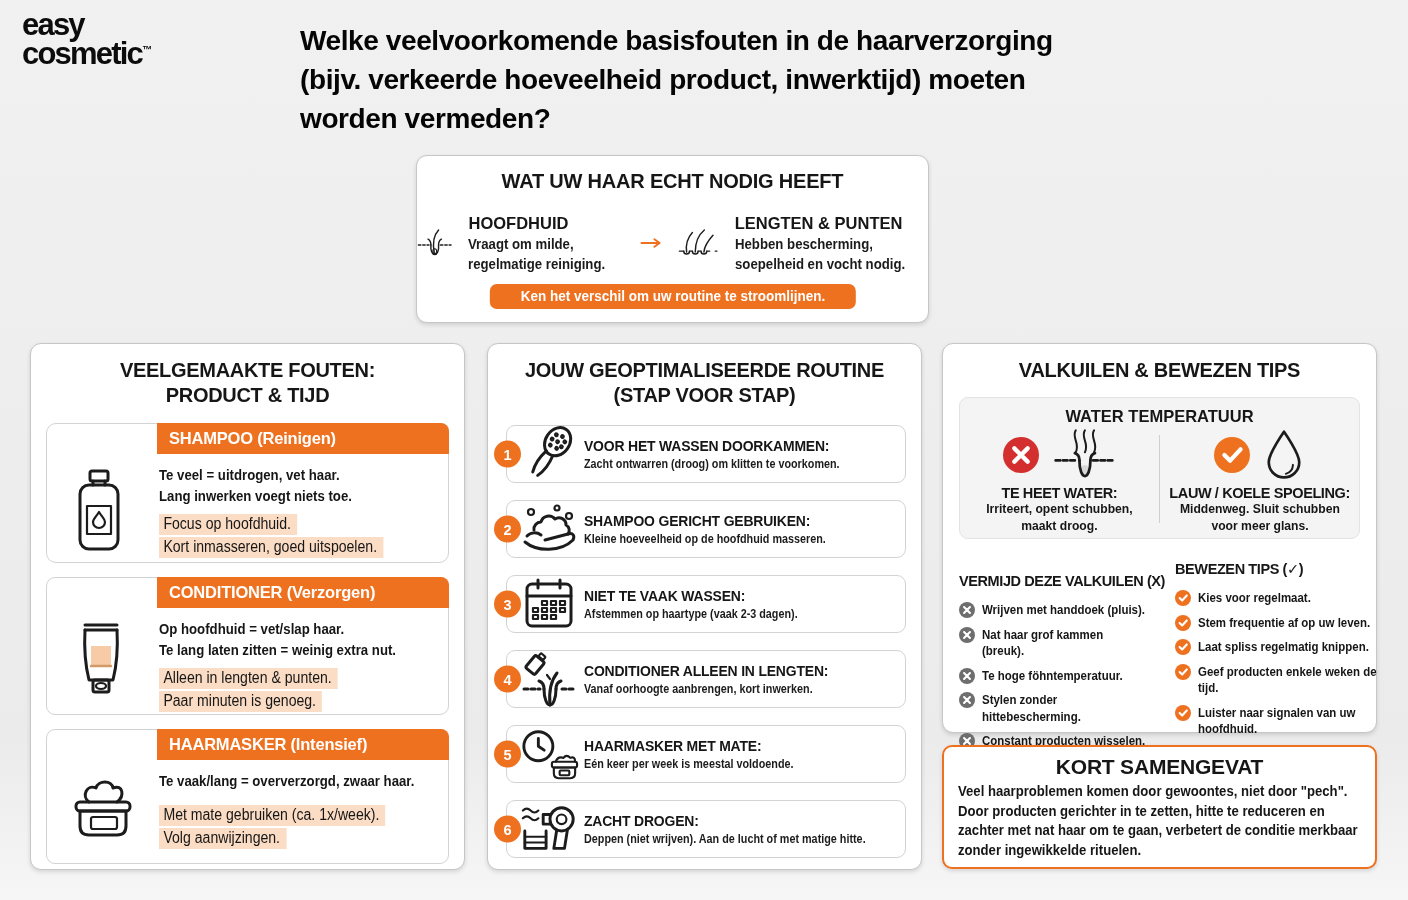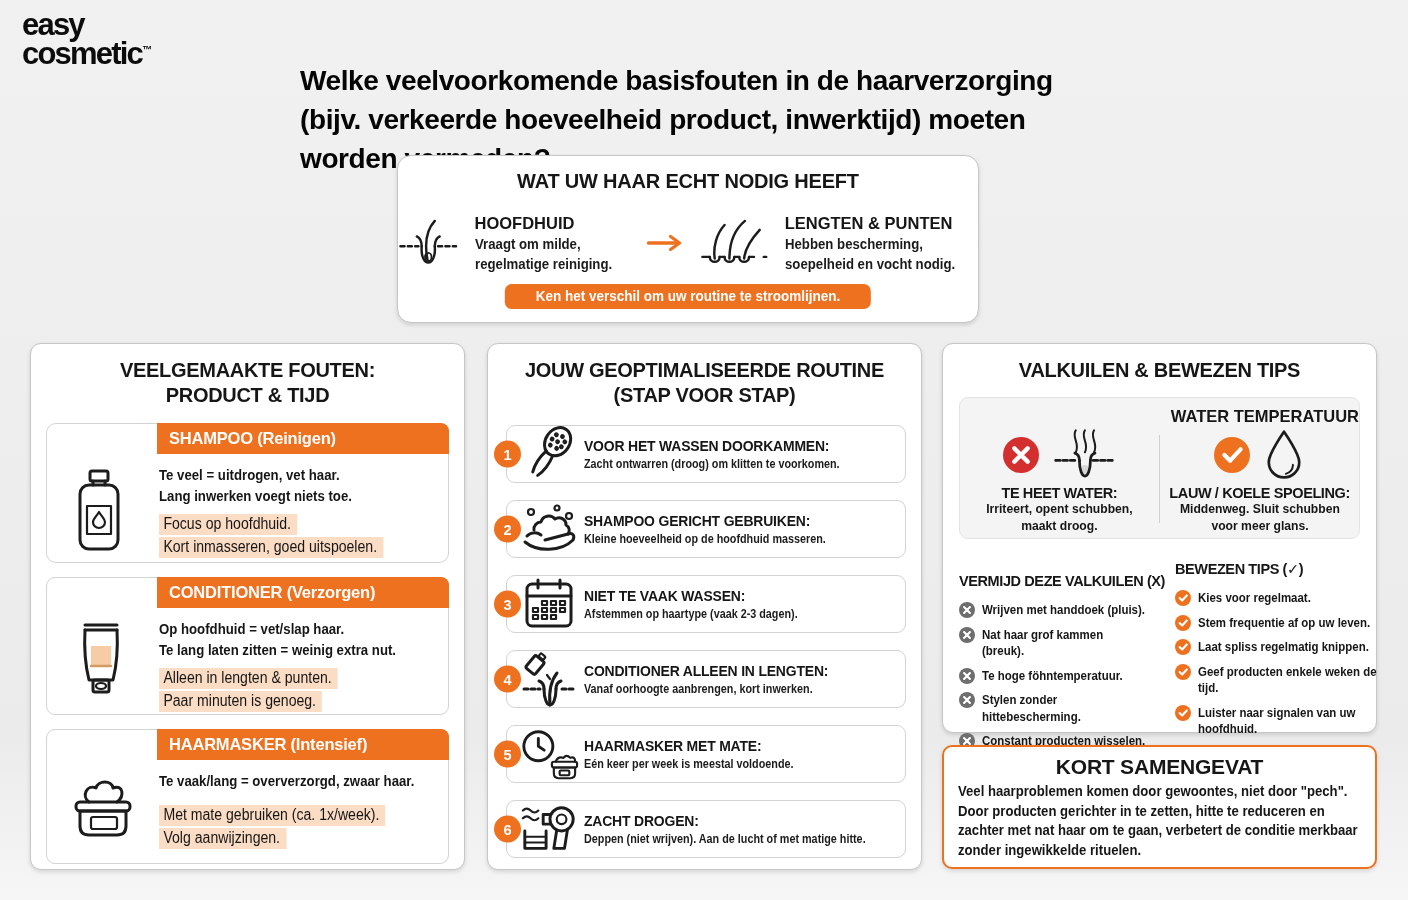--- a/index.html
+++ b/index.html
@@ -14,34 +14,34 @@
   .page { position:absolute; inset:0;
     background:linear-gradient(180deg,#f1f1f2 0%,#ebebec 82%,#f6f6f6 100%); }
 
   
   .logo { position:absolute; left:22px; top:12px; font-weight:bold;
     font-size:31px; line-height:25px; letter-spacing:-1.8px; color:#0c0c0c; }
   .logo .tm { font-size:10px; vertical-align:super; letter-spacing:0; }
 
   
   .title { position:absolute; left:300px; top:21px; width:920px;
-    font-weight:bold; font-size:28px; line-height:39px; letter-spacing:-0.4px; color:#050505;margin-top:40px; }
+    font-weight:bold; font-size:28px; line-height:39px; letter-spacing:-0.4px; color:#050505; }
 
   
   .box { position:absolute; background:#fff; border:1.5px solid #c6c6c8;
     border-radius:11px; box-shadow:0 2px 4px rgba(0,0,0,.13); }
 
   
   .cond   { display:inline-block; transform:scaleX(.88); transform-origin:0 50%; }
   .cond95 { display:inline-block; transform:scaleX(.93); transform-origin:0 50%; }
   .cond82 { display:inline-block; transform:scaleX(.80); transform-origin:0 50%; }
   .cond90 { display:inline-block; transform:scaleX(.90); transform-origin:50% 50%; }
 
   
-  .needs { left:397px; top:155px; width:582px; height:168px;border-radius:14px; }
+  .needs { left:416px; top:155px; width:513px; height:168px; }
   .box-title { text-align:center; font-size:20px; font-weight:bold; margin-top:14px; letter-spacing:-0.2px; }
   .needs-row { display:flex; align-items:center; justify-content:center; gap:16px; margin-top:8px; height:84px; }
   .needs-text .nb-h { font-size:16.5px; font-weight:bold; line-height:21px; }
   .needs-text .nb-l { font-size:15px; font-weight:bold; color:#1b1b1b; line-height:20px; white-space:nowrap; }
   .banner { position:absolute; left:50%; transform:translateX(-50%); bottom:13px;
     background:#EE7120; color:#fff; border-radius:7px; padding:3px 14px 5px;
     font-size:15px; font-weight:bold; white-space:nowrap; }
 
   
   .colbox { top:343px; width:435px; height:527px; }
@@ -74,21 +74,21 @@
     width:27px; height:27px; border-radius:50%; background:#EE7120; color:#fff;
     font-weight:bold; font-size:14.5px; display:flex; align-items:center; justify-content:center; }
   .stepicon { width:60px; display:flex; justify-content:center; align-items:center; flex-shrink:0; }
   .steptext { margin-left:5px; }
   .step-h { font-size:15px; font-weight:bold; line-height:19px; white-space:nowrap; letter-spacing:-0.2px; }
   .step-s { font-size:13.5px; font-weight:bold; color:#1c1c1c; line-height:18px; white-space:nowrap; }
 
   
   .waterbox { margin:14px 16px 0; height:142px; background:#f4f4f5;
     border:1px solid #e3e3e4; border-radius:9px; }
-  .wt-title { text-align:right; font-size:16.5px; font-weight:bold; margin-top:9px; }
+  .wt-title { text-align:center; font-size:16.5px; font-weight:bold; margin-top:9px; }
   .wt-row { display:flex; margin-top:3px; height:108px; }
   .wt-half { flex:1; text-align:center; }
   .wt-div { width:1.5px; background:#cfcfd0; margin:6px 0 14px; }
   .wt-icons { display:flex; align-items:center; justify-content:center; gap:13px; height:52px; }
   .wt-h { font-size:14.5px; font-weight:bold; margin-top:4px; letter-spacing:-0.4px; white-space:nowrap; }
   .wt-l { font-size:13.5px; font-weight:bold; line-height:16.5px; white-space:nowrap; }
 
   
   .lists { display:flex; margin:22px 10px 0 16px; }
   .list.avoid { width:216px; flex-shrink:0;margin-top:12px; }

